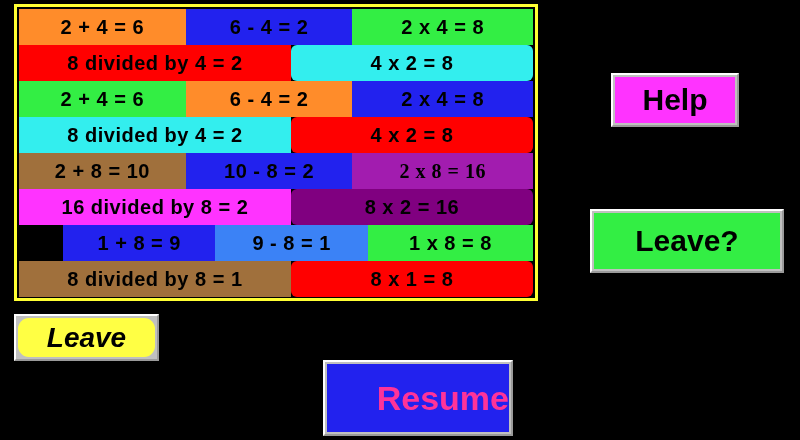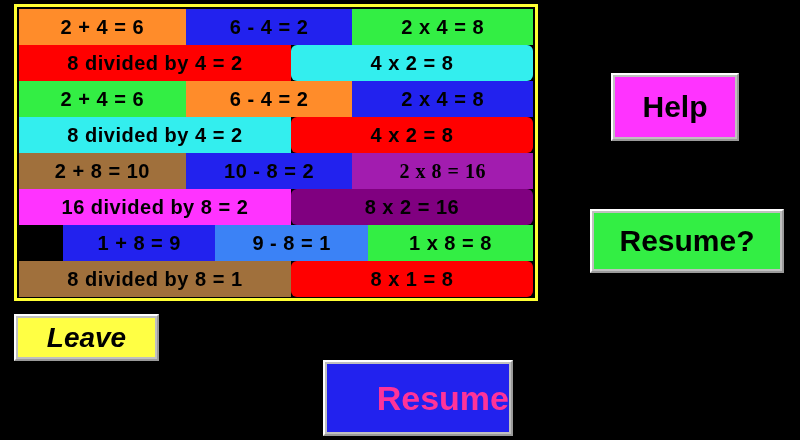--- a/index.html
+++ b/index.html
@@ -85,21 +85,21 @@
     display: flex;
     align-items: center;
     justify-content: center;
     box-sizing: border-box;
   }
 
   #help-button {
     left: 611px;
     top: 73px;
     width: 128px;
-    height: 68px;
+    height: 54px;
   }
   #help-button .face { background: #FF33FF; }
   #help-button .label {
     color: #000000;
     font-size: 30px;
   }
 
   #sound-button {
     left: 590px;
     top: 209px;
@@ -183,26 +183,26 @@
     </div>
 
   <div class="btn" id="help-button">
     <span class="face" style="background: rgb(255, 51, 255);">
       <span class="label" style="color: rgb(0, 0, 0);">Help</span>
     </span>
   </div>
 
   <div class="btn" id="sound-button">
     <span class="face" style="background: rgb(51, 238, 68);">
-      <span class="label" style="color: rgb(0, 0, 0);">Resume?</span>
+      <span class="label" style="color: rgb(0, 0, 0);">Leave?</span>
     </span>
   </div>
 
   <div class="btn" id="leave-button">
-    <span class="face" style="background: rgb(255, 255, 68);">
+    <span class="face" style="background: rgb(255, 255, 68); border-radius: 11px;">
       <span class="label" style="color: rgb(0, 0, 0);">Leave</span>
     </span>
   </div>
 
   <div class="btn" id="resume-button">
     <span class="face" style="background: rgb(34, 34, 238); justify-content: flex-end;">
       <span class="label" style="color: rgb(255, 51, 153);">Resume</span>
     </span>
   </div>
 

